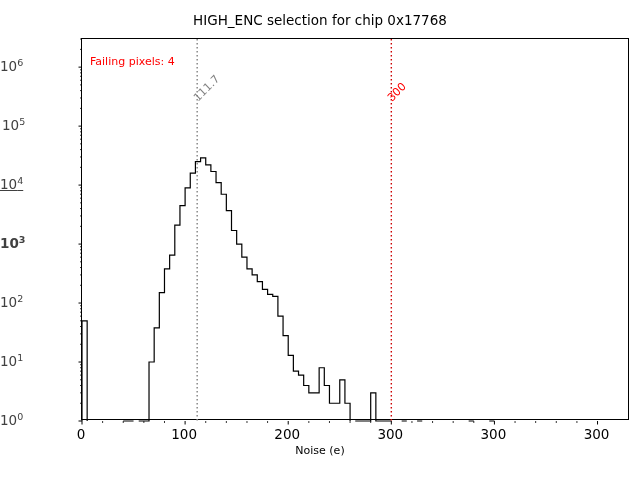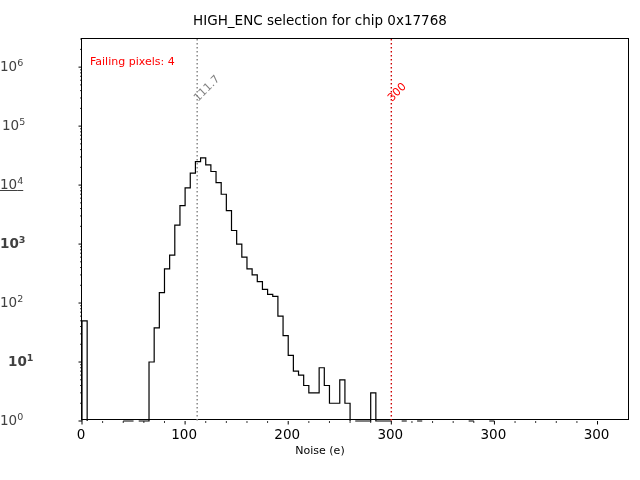--- a/index.html
+++ b/index.html
@@ -197,21 +197,21 @@
   </div>
 
   <div id="tick-layer">
       <div class="xtick-label" style="left: 81px; top: 426px;">0</div>
       <div class="xtick-label" style="left: 184.107px; top: 426px;">100</div>
       <div class="xtick-label" style="left: 287.214px; top: 426px; text-align: center;">200</div>
       <div class="xtick-label" style="left: 390.32px; top: 426px;">300</div>
       <div class="xtick-label" style="left: 493.427px; top: 426px;">300</div>
       <div class="xtick-label" style="left: 596.534px; top: 426px;">300</div>
       <div class="ytick-label" style="left: 0px; width: 74px; top: 420px;">10<sup>0</sup></div>
-      <div class="ytick-label" style="left: 8px; width: 74px; top: 361.023px; font-weight: bold;">10<sup>1</sup></div>
+      <div class="ytick-label" style="left: 0px; width: 74px; top: 361.023px;">10<sup>1</sup></div>
       <div class="ytick-label" style="left: 0px; width: 74px; top: 302.046px;">10<sup>2</sup></div>
       <div class="ytick-label" style="left: 0px; width: 74px; top: 243.07px; font-weight: bold;">10<sup>3</sup></div>
       <div class="ytick-label" style="left: 0px; width: 74px; top: 184.093px; text-decoration: underline;">10<sup>4</sup></div>
       <div class="ytick-label" style="left: 2px; width: 74px; top: 125.116px;">10<sup>5</sup></div>
       <div class="ytick-label" style="left: 0px; width: 74px; top: 66.1391px;">10<sup>6</sup></div>
     </div>
 
   <div id="xlabel">Noise (e)</div>
 
 </div>

